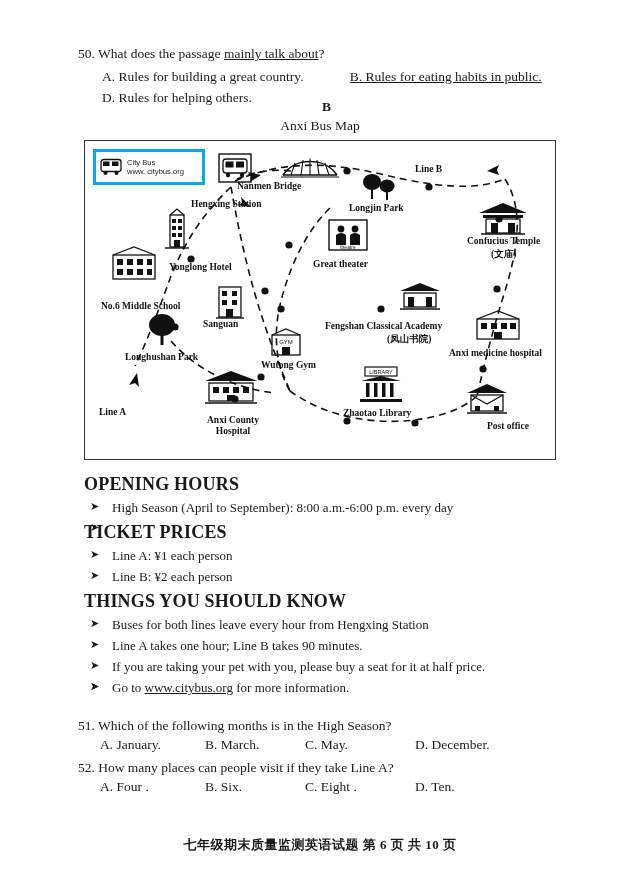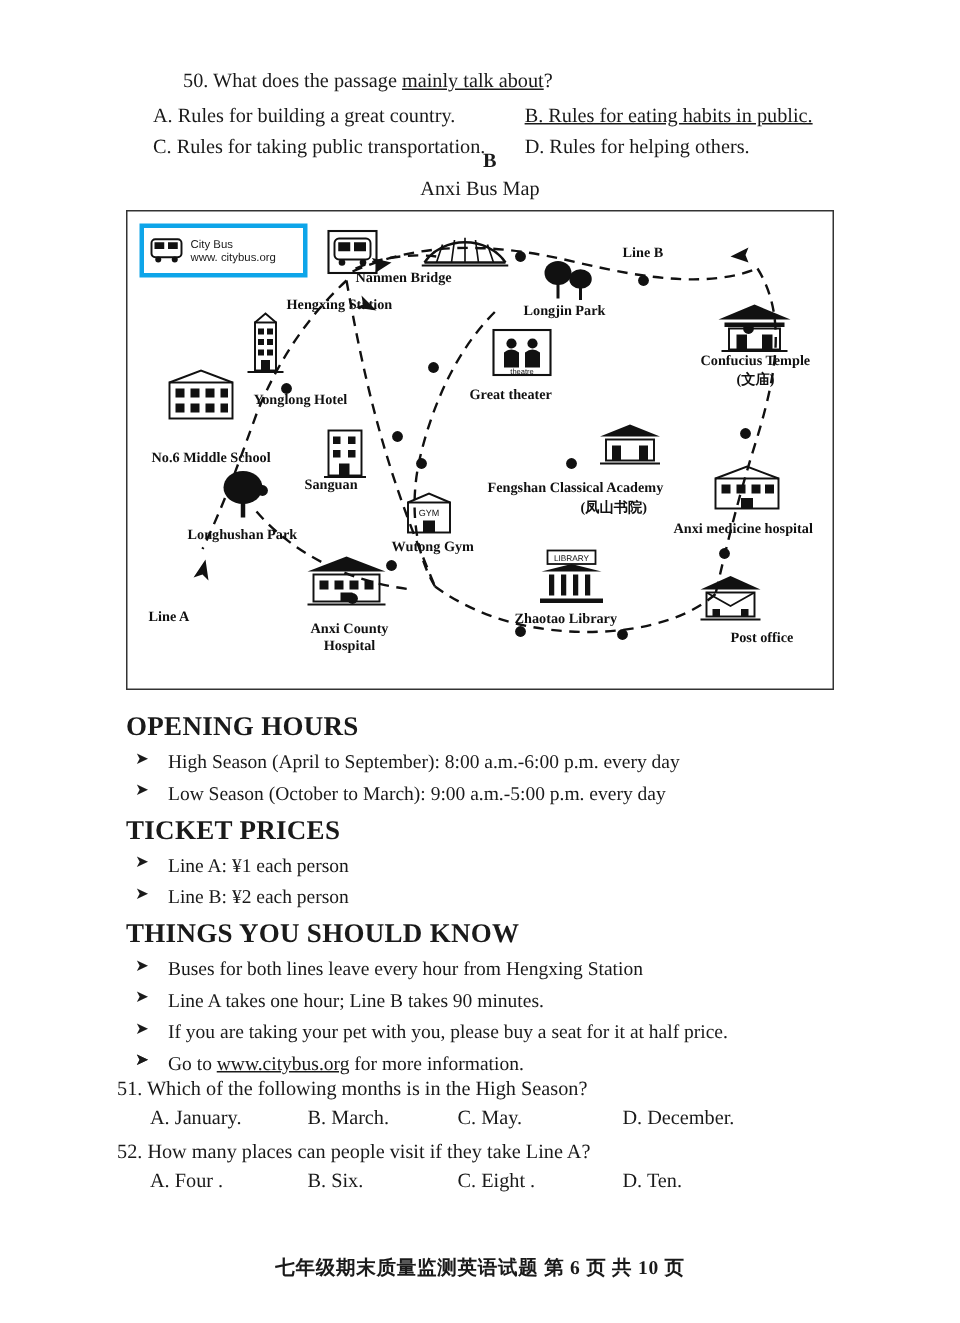--- a/index.html
+++ b/index.html
@@ -27,21 +27,20 @@
   .q50 {
     position: absolute;
     left: 78px;
     top: 44px;
     width: 500px;
     font-size: 13.5px;
     line-height: 1.55;
   }
   .q50 .stem {
     white-space: nowrap;
-    margin-left: 44px;
   }
   .underline-wavy {
     text-decoration: underline;
   }
   .q50 .choices {
     display: block;
     margin-top: 2px;
     padding-left: 24px;
   }
   .q50 .crow {
@@ -196,21 +195,20 @@
     <div class="stem">
       <span>50.</span>
       <span>What does the passage </span><span class="underline-wavy">mainly talk about</span><span>?</span>
     </div>
     <div class="choices">
       <div class="crow">
         <span class="c-a">A. Rules for building a great country.</span>
         <span class="c-b ul-txt">B. Rules for eating habits in public.</span>
       </div>
       <div class="crow">
-        <span class="c-a">C. Rules for taking public transportation.</span>
         <span class="c-b">D. Rules for helping others.</span>
       </div>
     </div>
   </div>
 
   <div class="answer-letter">B</div>
 
   <div class="map-title">Anxi Bus Map</div>
 
   <div class="map-box">
@@ -423,21 +421,21 @@
       <path d="M2 32 L42 32" stroke="#111" stroke-width="1.3"></path>
     </svg>
     <div class="map-label" style="left:382px; top:280px;margin-left:20px;">Post office</div>
 
   </div>
 
   <div class="info">
     <h3>OPENING HOURS</h3>
     <ul>
       <li><span class="arrow">➤</span><span>High Season (April to September): 8:00 a.m.-6:00 p.m. every day</span></li>
-      <li><span class="arrow">➤</span><span>Low Season (October to March): 9:00 a.m.-5:00 p.m. every day</span></li>
+      <li><span class="arrow">➤</span></li>
     </ul>
 
     <h3>TICKET PRICES</h3>
     <ul>
       <li><span class="arrow">➤</span><span>Line A:  ¥1 each person</span></li>
       <li><span class="arrow">➤</span><span>Line B:  ¥2 each person</span></li>
     </ul>
 
     <h3>THINGS YOU SHOULD KNOW</h3>
     <ul>

